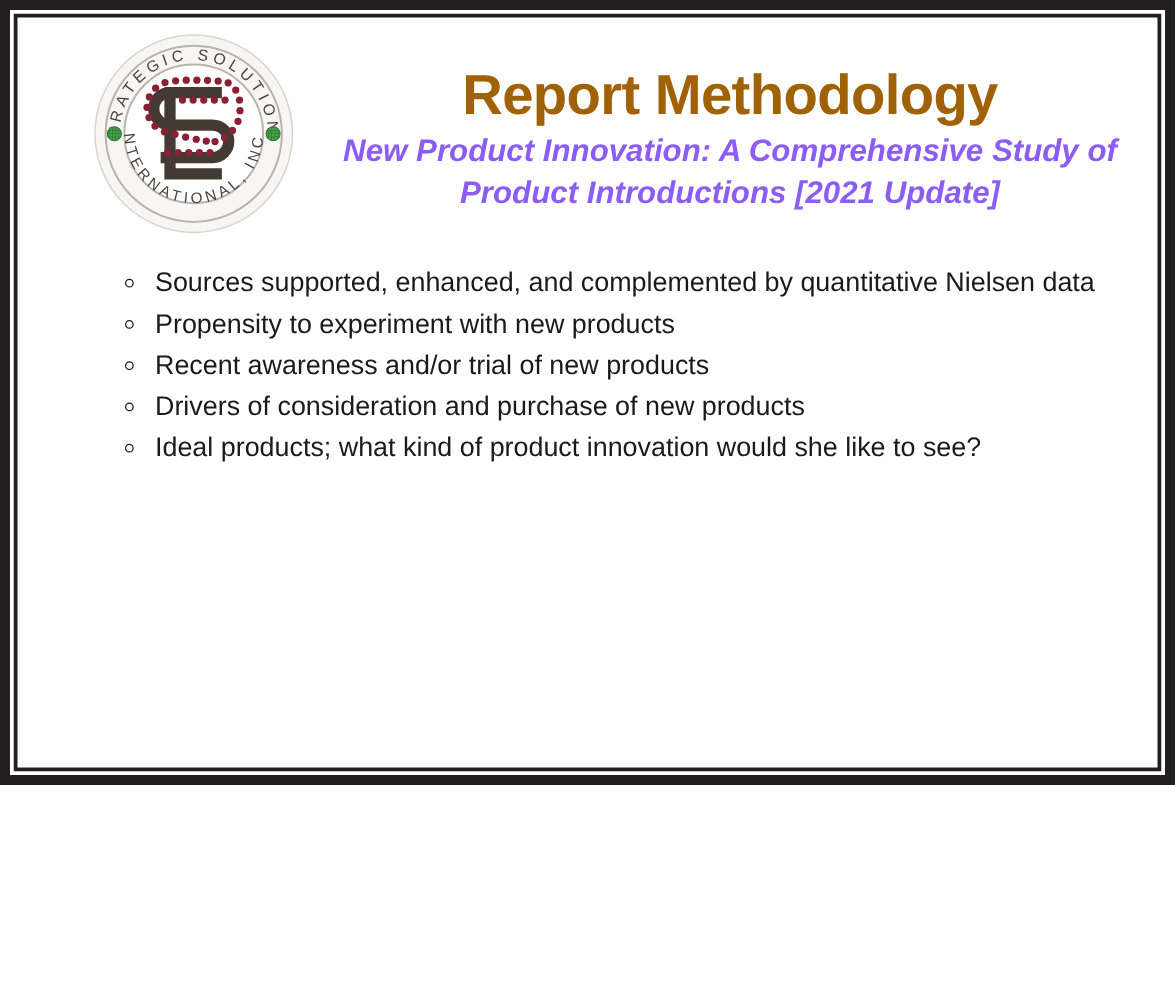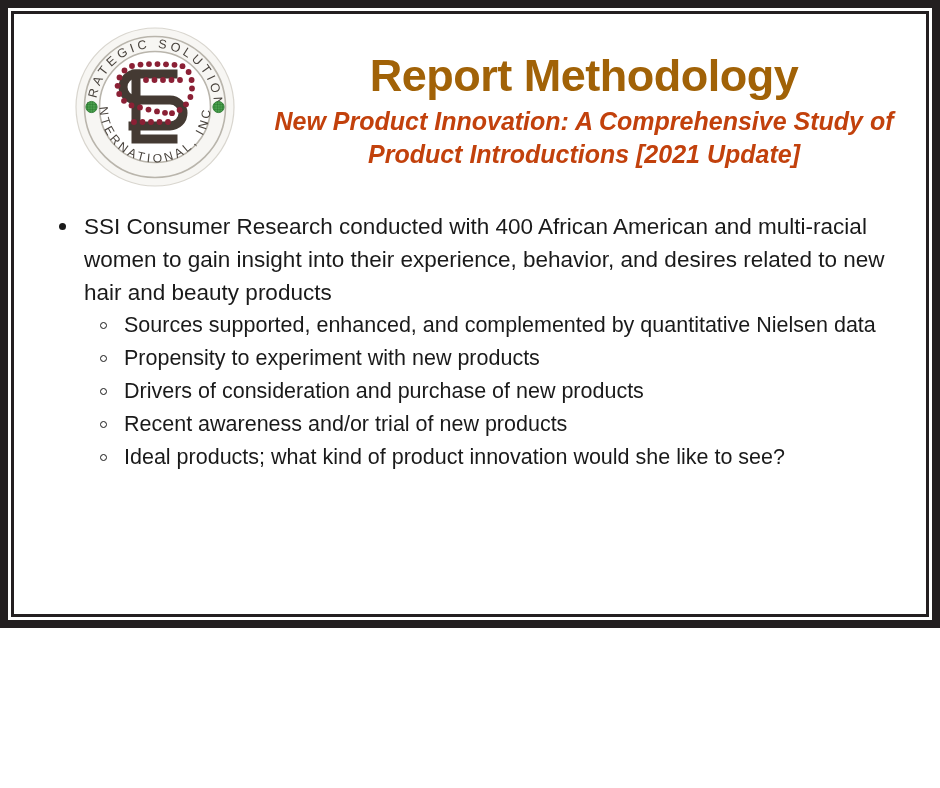--- a/index.html
+++ b/index.html
@@ -84,21 +84,21 @@
     color: #a16207;
     line-height: 1.08;
   }
   #page-subtitle {
     margin: 4px auto 0 auto;
     width: 630px;
     font-family: "Liberation Sans", sans-serif;
     font-size: 25px;
     font-weight: bold;
     font-style: italic;
-    color: #c2410c;
+    color: #8b5cf6;
     line-height: 1.32;
   }
 
   
   #body-content {
     position: absolute;
     left: 0;
     top: 196px;
     width: 100%;
     padding: 0 26px 0 26px;
@@ -249,45 +249,41 @@
 
           <div id="title-block">
             <h1 id="page-title">Report Methodology</h1>
             <div id="page-subtitle">New Product Innovation: A Comprehensive Study of Product Introductions [2021 Update]</div>
           </div>
 
         </div>
 
         <div id="body-content">
           <ul class="bullet-list" id="bullet-root">
-              <li class="bullet-item level-1">
-                <span class="bullet-glyph"></span>
-                <span class="bullet-text">SSI Consumer Research conducted with 400 African American and multi-racial women to gain insight into their experience, behavior, and desires related to new hair and beauty products</span>
-              </li>
               <li style="list-style: none;">
                 <ul class="sub-list">
                   <li class="bullet-item level-2">
                     <span class="bullet-glyph"></span>
                     <span class="bullet-text">Sources supported, enhanced, and complemented by quantitative Nielsen data</span>
                   </li>
                 </ul>
               </li>
               <li style="list-style: none;">
                 <ul class="sub-list">
                   <li class="bullet-item level-2">
                     <span class="bullet-glyph"></span>
                     <span class="bullet-text">Propensity to experiment with new products</span>
                   </li>
                   <li class="bullet-item level-2">
                     <span class="bullet-glyph"></span>
+                    <span class="bullet-text">Recent awareness and/or trial of new products</span>
+                  </li>
+                  <li class="bullet-item level-2">
+                    <span class="bullet-glyph"></span>
                     <span class="bullet-text">Drivers of consideration and purchase of new products</span>
-                  </li>
-                  <li class="bullet-item level-2">
-                    <span class="bullet-glyph"></span>
-                    <span class="bullet-text">Recent awareness and/or trial of new products</span>
                   </li>
                   <li class="bullet-item level-2">
                     <span class="bullet-glyph"></span>
                     <span class="bullet-text">Ideal products; what kind of product innovation would she like to see?</span>
                   </li>
                 </ul>
               </li>
             </ul>
         </div>
 

